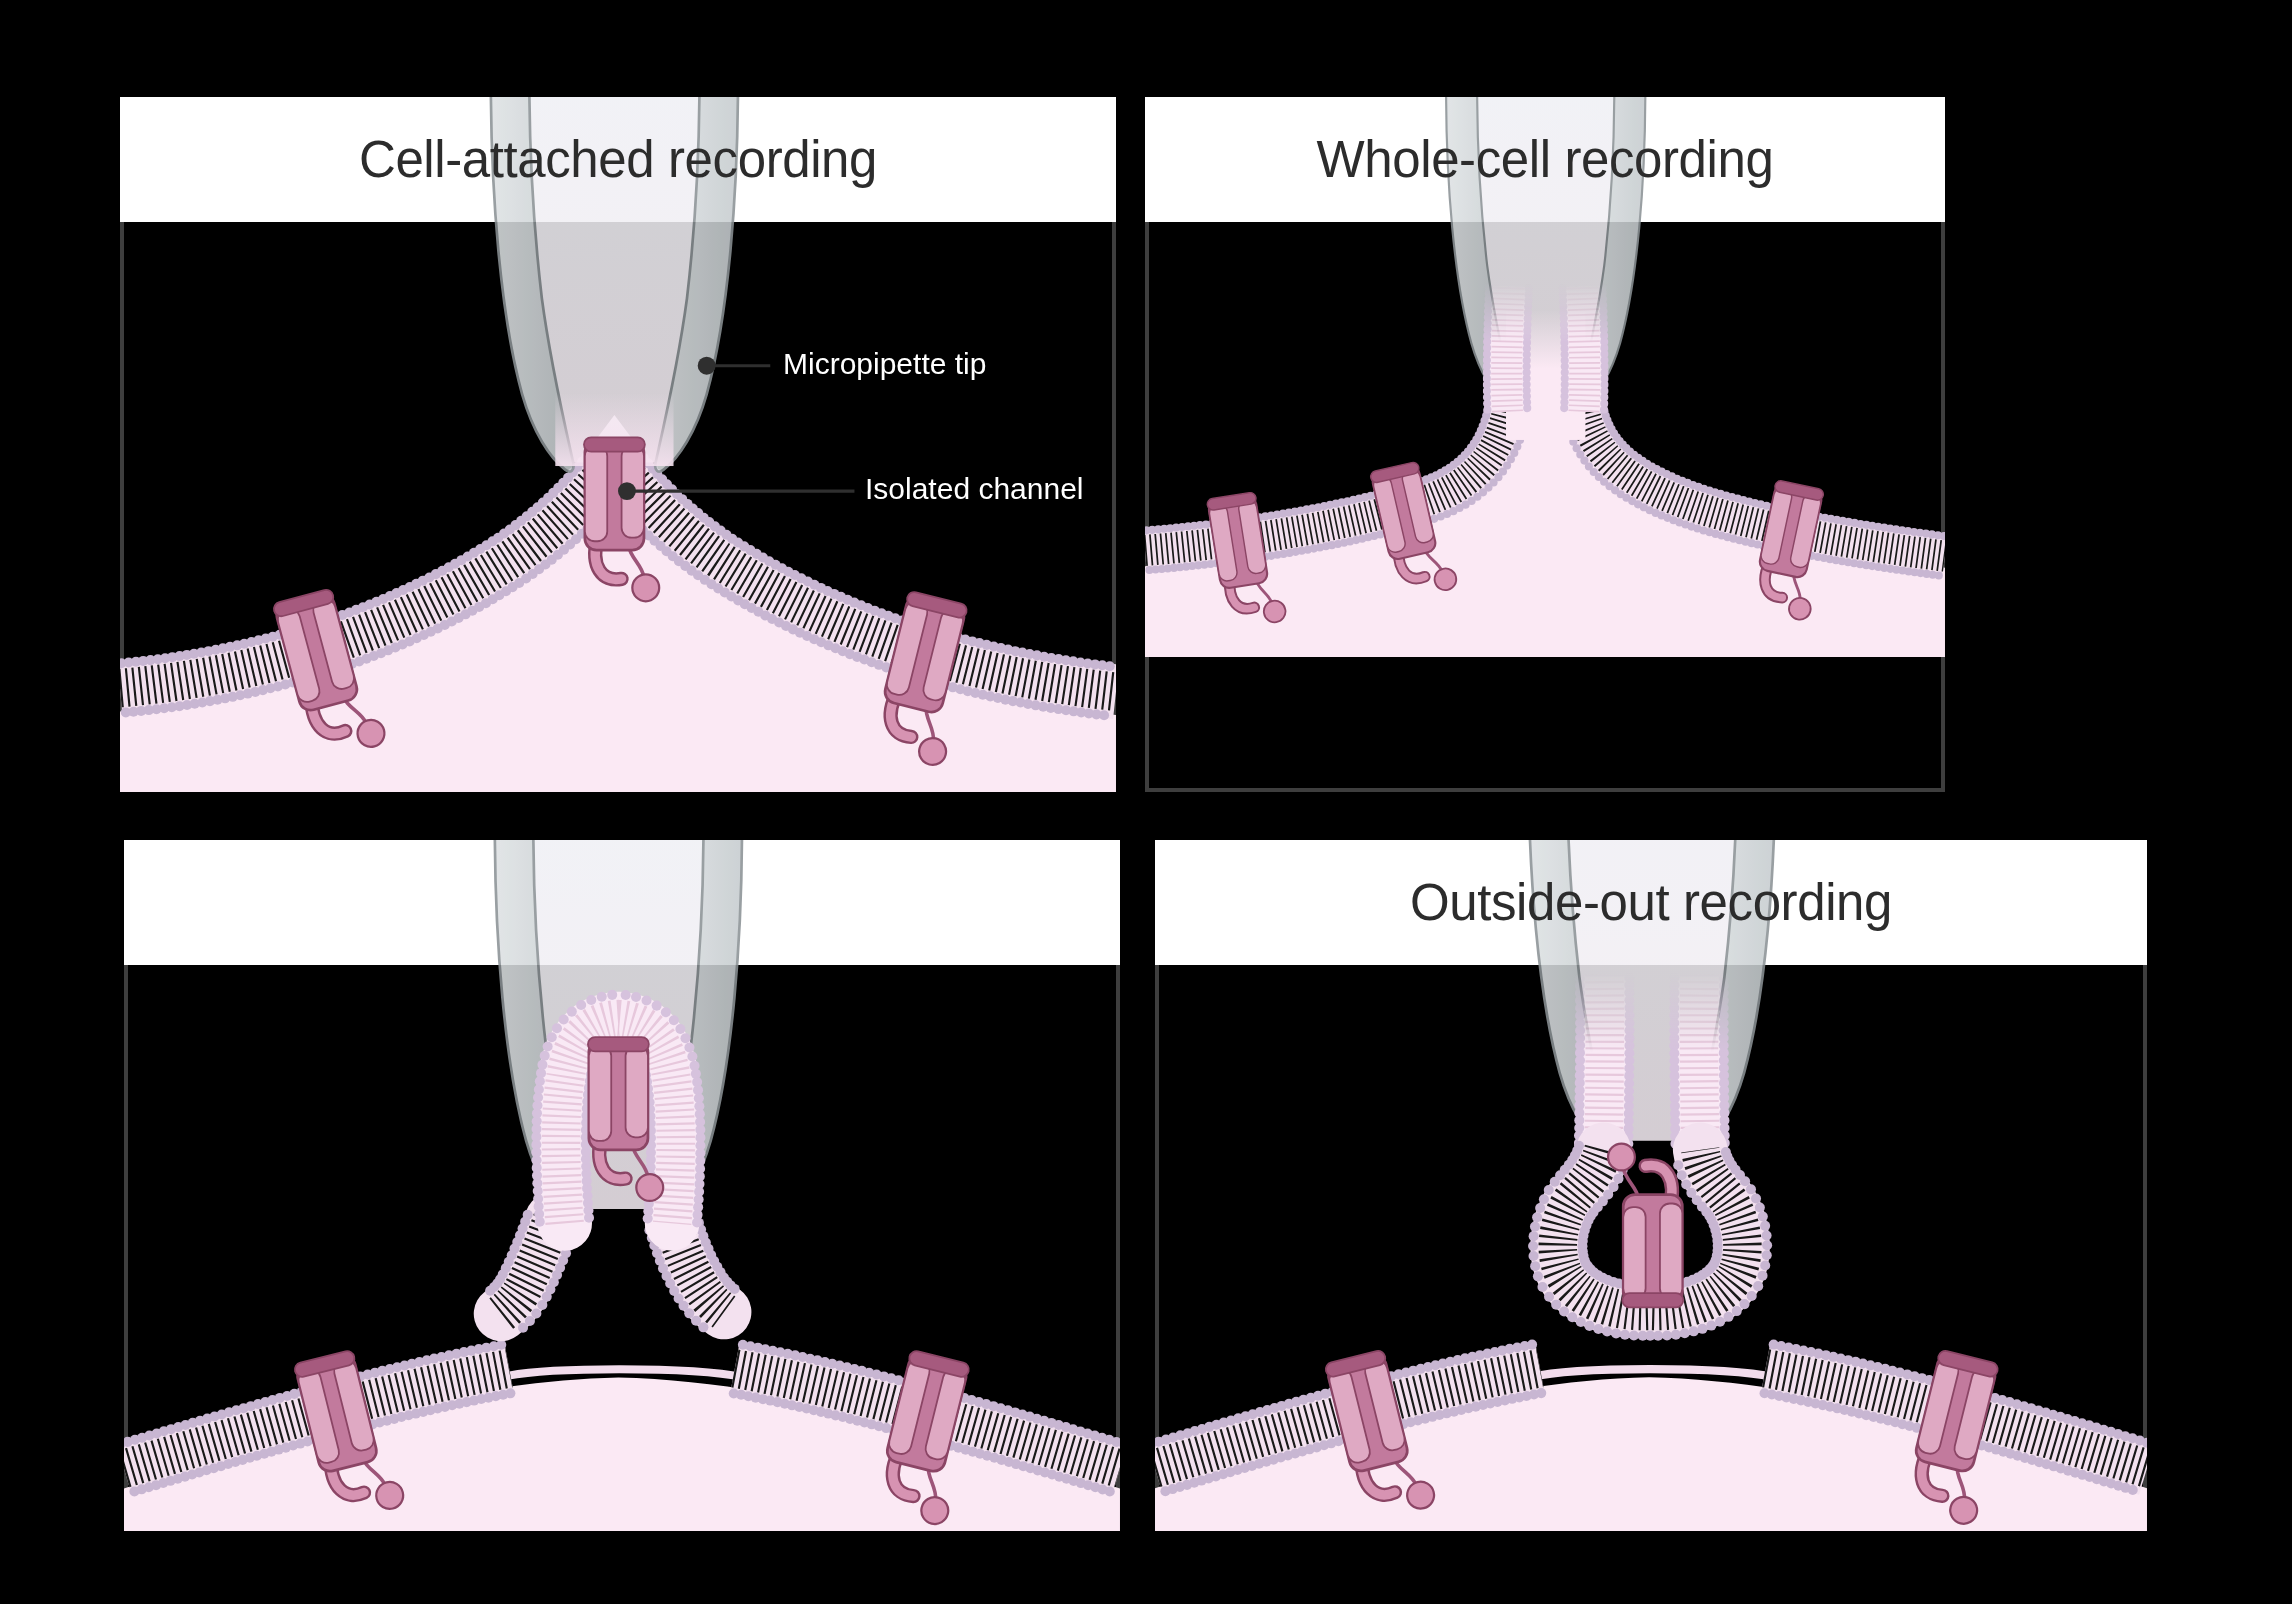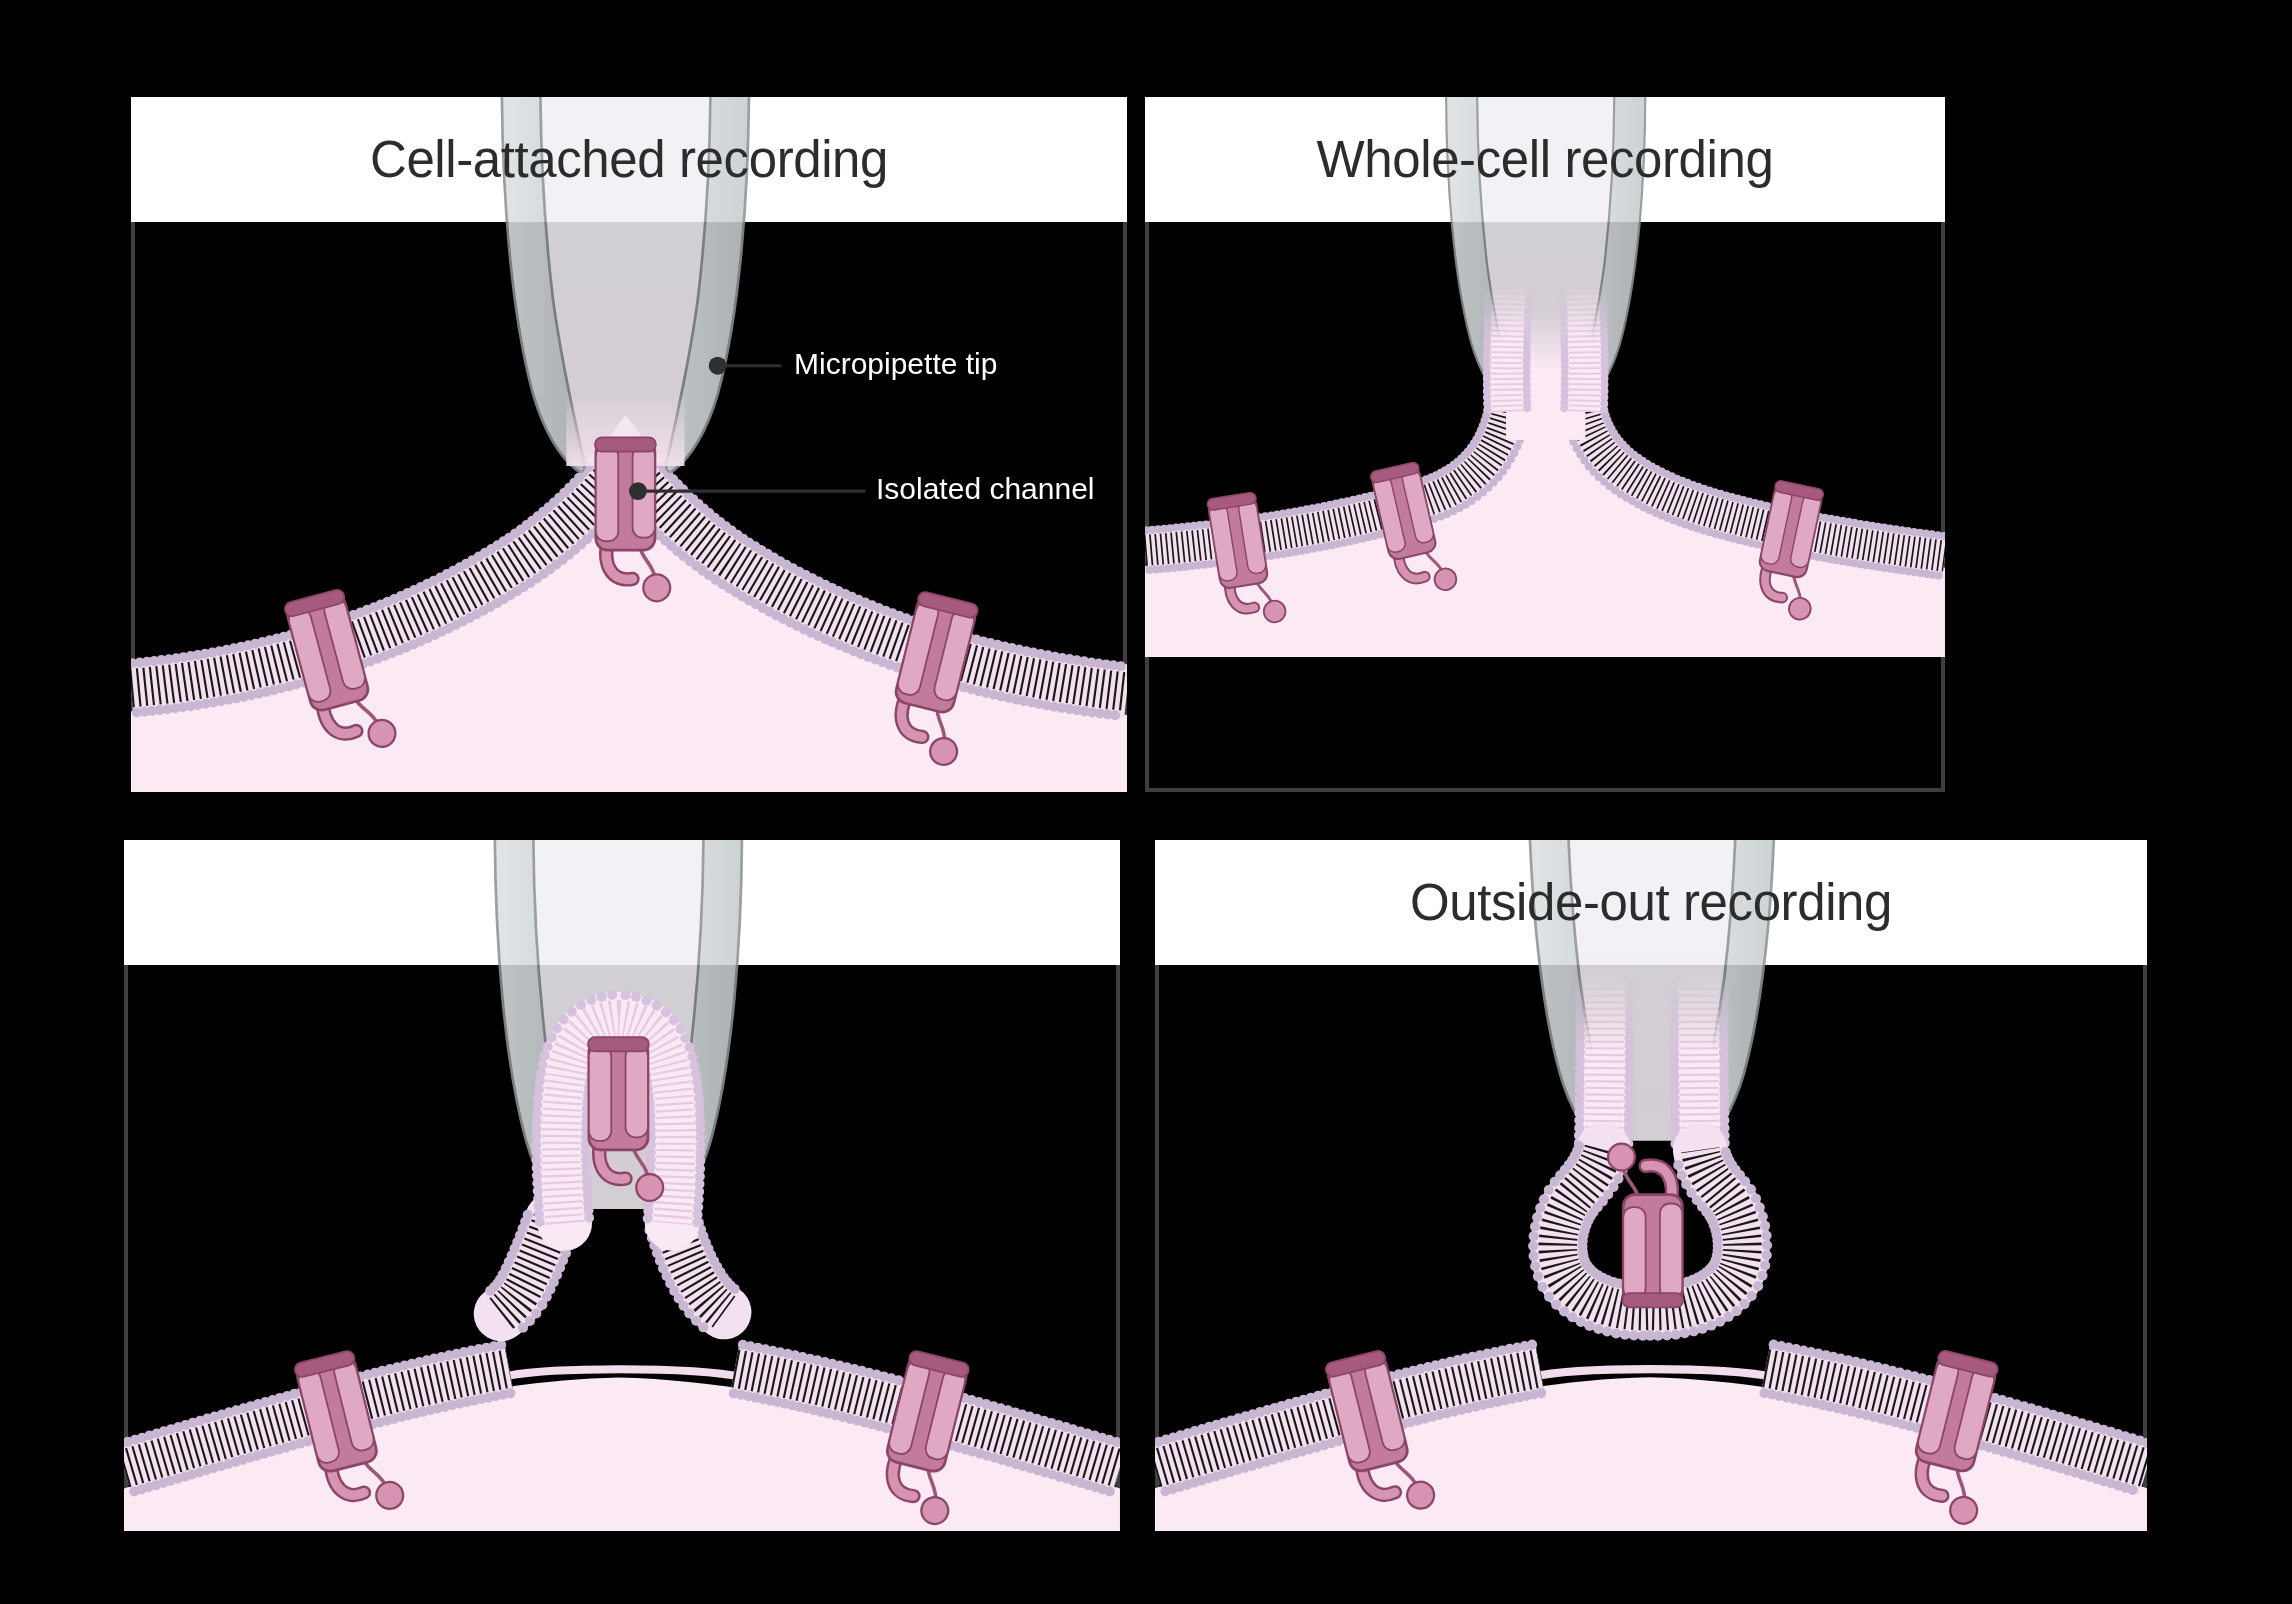--- a/index.html
+++ b/index.html
@@ -1,19 +1,19 @@
 <!DOCTYPE html>
 <html style="font-size:14.3px"><head>
 <meta charset="utf-8">
 <style>
   html,body{margin:0;padding:0;background:#000;}
   body{width:2293px;height:1605px;position:relative;overflow:hidden;
        font-family:"Liberation Sans","DejaVu Sans",sans-serif;}
   .panel{position:absolute;background:#000;outline:4.5px solid #3e3e3e;outline-offset:-4.5px;}
-  #p1{left:131px;top:97px;width:996px;height:644px;}
+  #p1{left:120px;top:97px;width:996px;height:644px;}
   #p2{left:1145px;top:97px;width:800px;height:695px;}
   #p3{left:124px;top:840px;width:996px;height:691px;}
   #p4{left:1155px;top:840px;width:992px;height:691px;}
   .titlebar{position:absolute;left:0;right:0;top:0;height:125px;background:#fff;z-index:1;}
   .gfx{position:absolute;inset:0;z-index:2;}
   .titletext{position:absolute;left:0;right:0;top:0;height:125px;z-index:3;
      display:flex;align-items:center;justify-content:center;
      font-size:51px;font-weight:500;color:#2c2c2c;letter-spacing:-0.4px;}
   .lbl{position:absolute;z-index:3;font-size:30px;color:#ffffff;white-space:nowrap;}
   #lbl-tip{left:663px;top:250px;}

